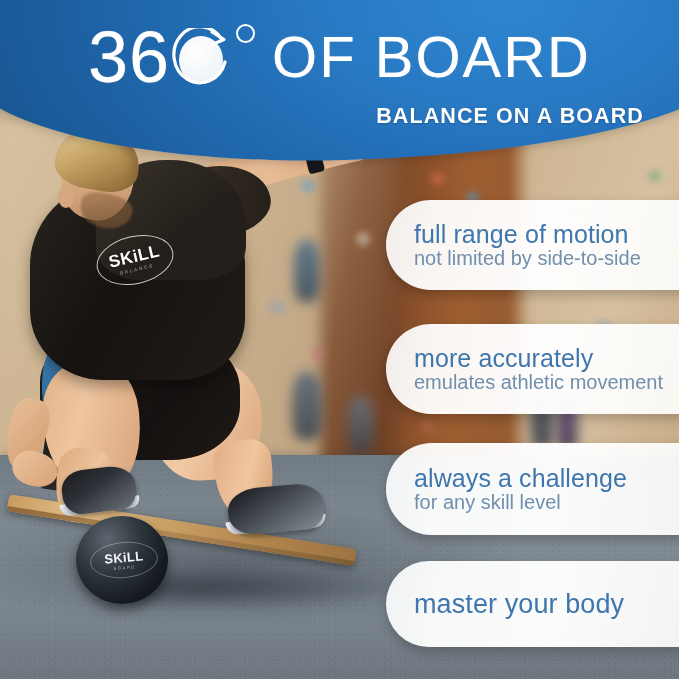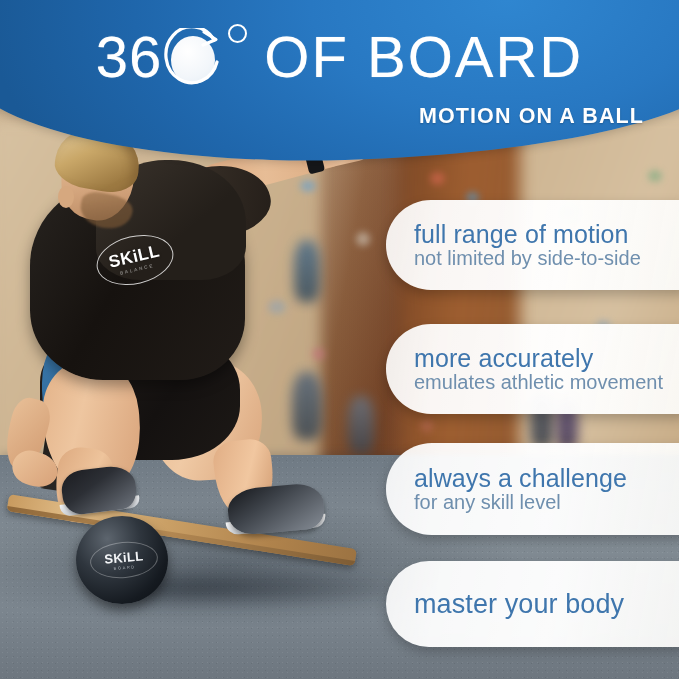--- a/index.html
+++ b/index.html
@@ -397,21 +397,21 @@
     display: flex;
     align-items: center;
     justify-content: center;
   }
   .headline-inner {
     display: flex;
     align-items: center;
     gap: 0;
   }
   .h-36 {
-    font-size: 58px;
+    font-size: 72px;
     font-weight: 300;
     color: #ffffff;
     letter-spacing: 1px;
     line-height: 1;
     -webkit-text-stroke: 0px;
     text-shadow: 0 0 1px rgba(255,255,255,.6);
   }
   .zero-wrap {
     position: relative;
     width: 62px; height: 74px;
@@ -611,21 +611,21 @@
       </span>
 
       <span class="deg">
         <span class="deg-circle"></span>
       </span>
 
       <span class="h-motion">OF BOARD</span>
     </div>
   </div>
 
-  <div class="subhead">MOTION ON A BALL</div>
+  <div class="subhead">BALANCE ON A BOARD</div>
 
   <div class="cards">
 
     <div class="card c1">
       <span class="card-title">full range of motion</span>
       <span class="card-sub">not limited by side-to-side</span>
     </div>
 
     <div class="card c2">
       <span class="card-title">more accurately</span>

